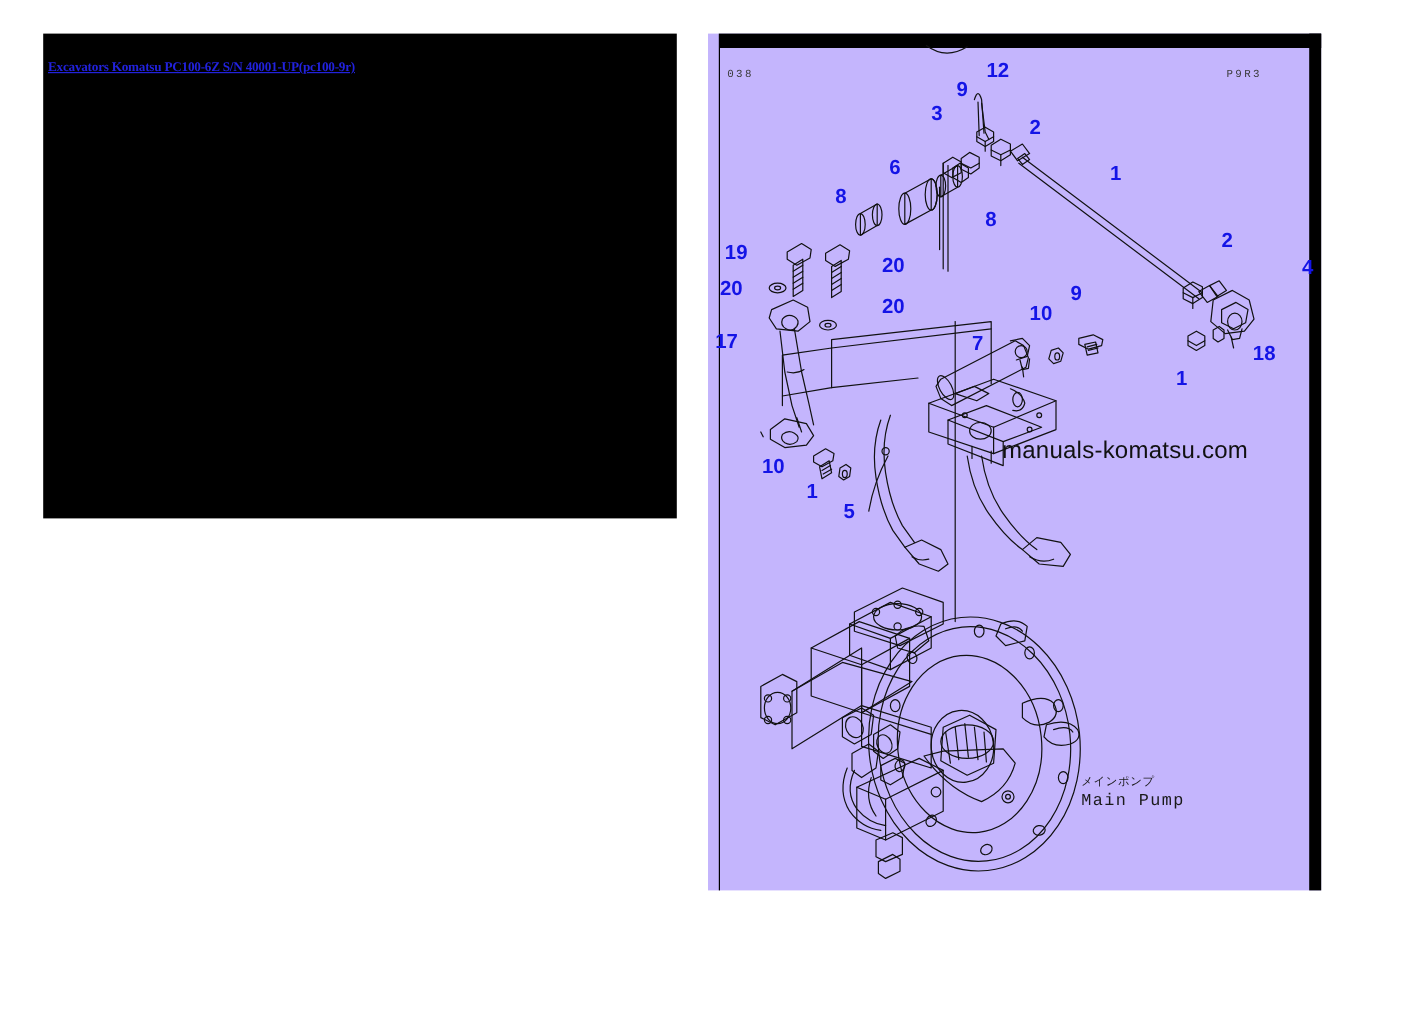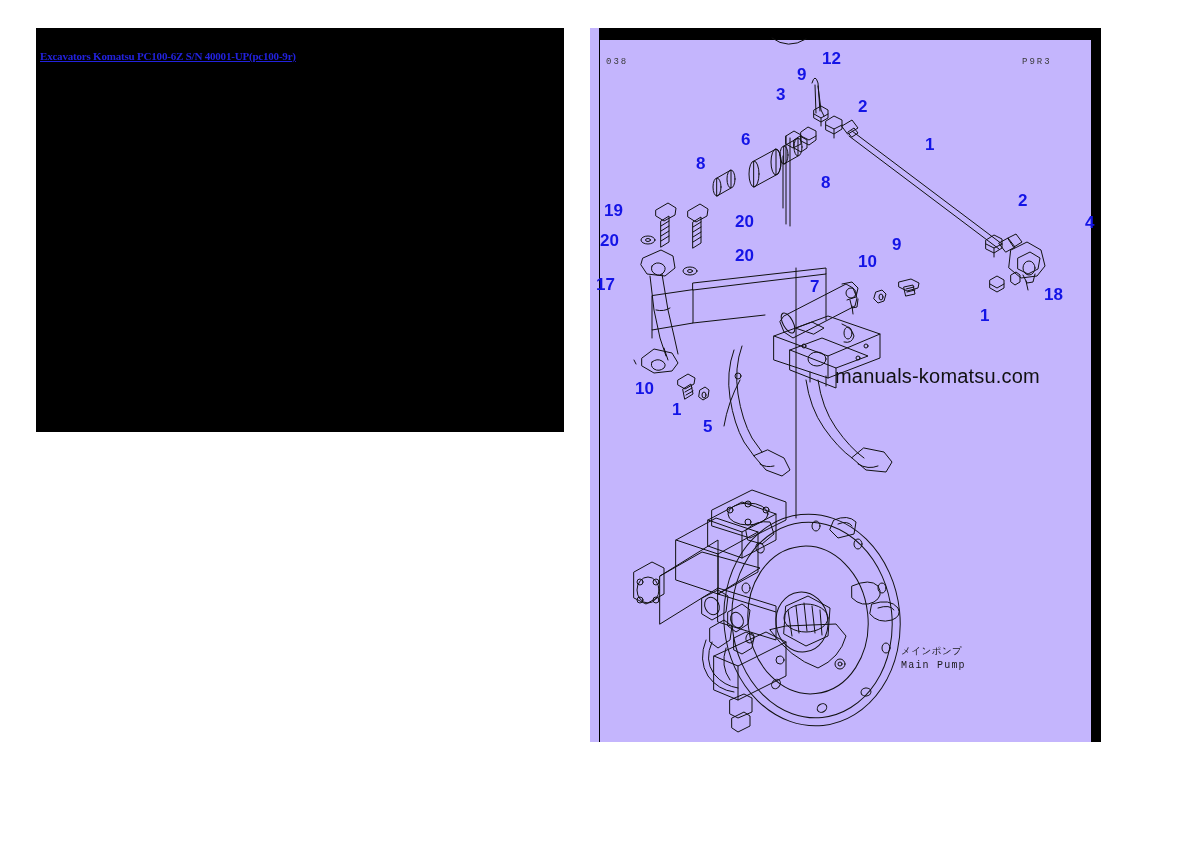--- a/index.html
+++ b/index.html
@@ -120,21 +120,21 @@
     left: 278px;
     top: 618px;
     font-family: "Liberation Mono", monospace;
     font-size: 10px;
     color: #1a1a1a;
     line-height: 1.35;
     white-space: nowrap;
     margin-left: 33px;
   }
   #pump-label .jp { font-size: 9.5px; letter-spacing: 0.5px; }
-  #pump-label .en { font-size: 10px; letter-spacing: 1.2px; }
+  #pump-label .en { font-size: 14px; letter-spacing: 1.2px; }
 </style>
 </head>
 <body>
 
 <div id="page">
 
   <div id="left-panel">
     <a id="left-link" href="#">Excavators Komatsu PC100-6Z S/N 40001-UP(pc100-9r)</a>
   </div>
 

